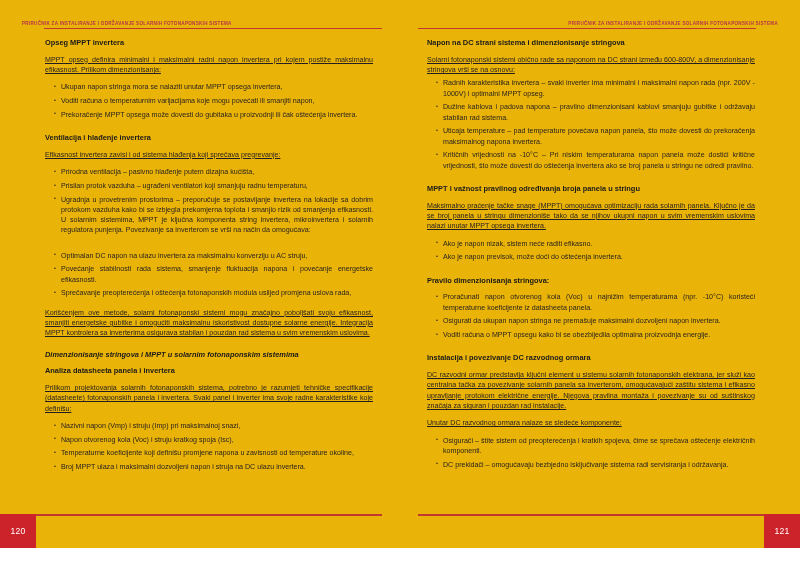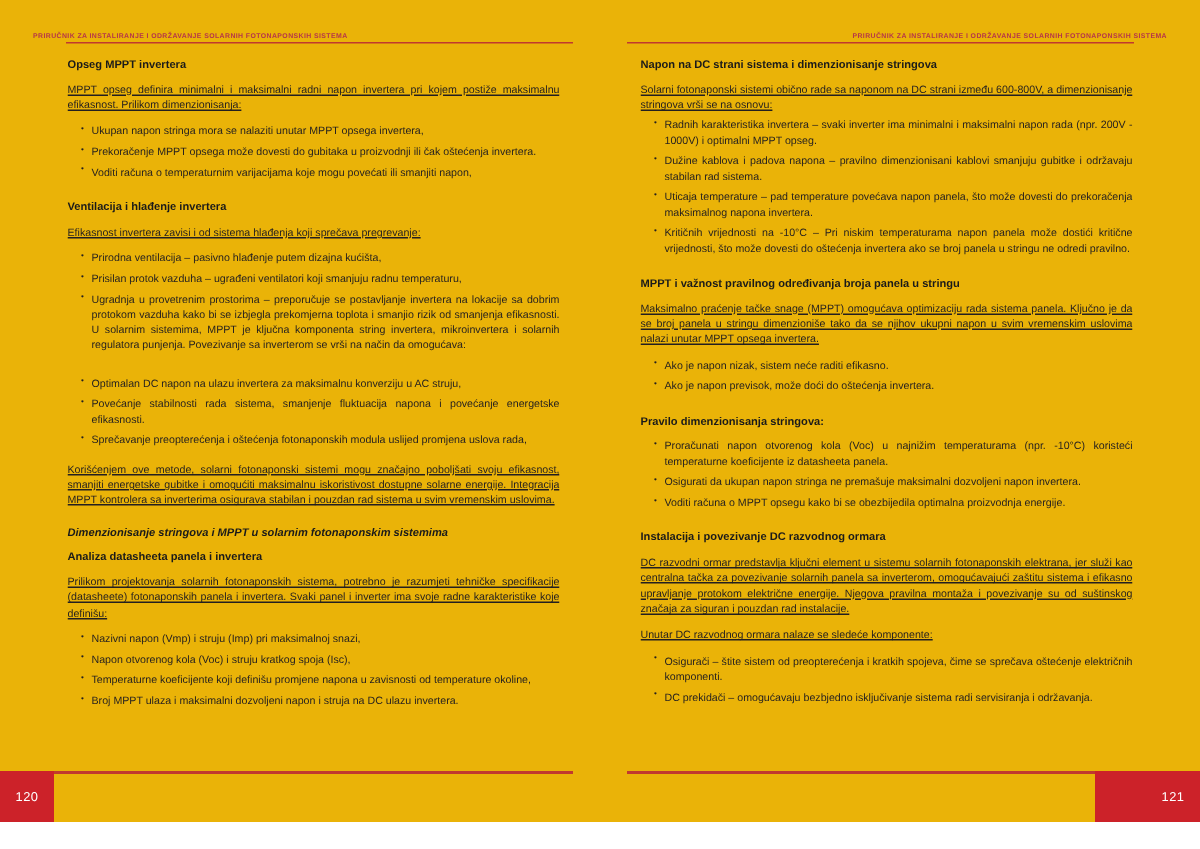--- a/index.html
+++ b/index.html
@@ -148,42 +148,42 @@
     background: #cc2229;
     color: #ffffff;
     font-size: 8.6px;
     font-weight: 400;
     display: flex;
     align-items: center;
     justify-content: center;
     letter-spacing: 0.3px;
   }
   .page-left  .pagebox { left: 0;  }
-  .page-right .pagebox { right: 0; padding-left: 34px; }
+  .page-right .pagebox { right: 0; }
 </style>
 </head>
 <body>
 
 <div class="spread">
 
   <div class="page page-left">
 
     <div class="rh">
       <span class="rh-text">PRIRUČNIK ZA INSTALIRANJE I ODRŽAVANJE SOLARNIH FOTONAPONSKIH SISTEMA</span>
       <span class="rh-rule"></span>
     </div>
 
     <div class="col">
 
       <h2 class="sec">Opseg MPPT invertera</h2>
       <p class="body">MPPT opseg definira minimalni i maksimalni radni napon invertera pri kojem postiže maksimalnu efikasnost. Prilikom dimenzionisanja:</p>
       <ul class="bul">
         <li>Ukupan napon stringa mora se nalaziti unutar MPPT opsega invertera,</li>
+        <li>Voditi računa o temperaturnim varijacijama koje mogu povećati ili smanjiti napon,</li>
         <li>Prekoračenje MPPT opsega može dovesti do gubitaka u proizvodnji ili čak oštećenja invertera.</li>
-        <li>Voditi računa o temperaturnim varijacijama koje mogu povećati ili smanjiti napon,</li>
       </ul>
 
       <h2 class="sec gap">Ventilacija i hlađenje invertera</h2>
       <p class="body">Efikasnost invertera zavisi i od sistema hlađenja koji sprečava pregrevanje:</p>
       <ul class="bul tight">
         <li>Prirodna ventilacija – pasivno hlađenje putem dizajna kućišta,</li>
         <li>Prisilan protok vazduha – ugrađeni ventilatori koji smanjuju radnu temperaturu,</li>
         <li>Ugradnja u provetrenim prostorima – preporučuje se postavljanje invertera na lokacije sa dobrim protokom vazduha kako bi se izbjegla prekomjerna toplota i smanjio rizik od smanjenja efikasnosti. U solarnim sistemima, MPPT je ključna komponenta string invertera, mikroinvertera i solarnih regulatora punjenja. Povezivanje sa inverterom se vrši na način da omogućava:</li>
       </ul>
       <ul class="bul snug">
@@ -223,21 +223,21 @@
       <h2 class="sec">Napon na DC strani sistema i dimenzionisanje stringova</h2>
       <p class="body tight">Solarni fotonaponski sistemi obično rade sa naponom na DC strani između 600-800V, a dimenzionisanje stringova vrši se na osnovu:</p>
       <ul class="bul">
         <li class="jl">Radnih karakteristika invertera – svaki inverter ima minimalni i maksimalni napon rada (npr. 200V - 1000V) i optimalni MPPT opseg.</li>
         <li class="jl">Dužine kablova i padova napona – pravilno dimenzionisani kablovi smanjuju gubitke i održavaju stabilan rad sistema.</li>
         <li class="jl">Uticaja temperature – pad temperature povećava napon panela, što može dovesti do prekoračenja maksimalnog napona invertera.</li>
         <li class="jl">Kritičnih vrijednosti na -10°C – Pri niskim temperaturama napon panela može dostići kritične vrijednosti, što može dovesti do oštećenja invertera ako se broj panela u stringu ne odredi pravilno.</li>
       </ul>
 
       <h2 class="sec gap">MPPT i važnost pravilnog određivanja broja panela u stringu</h2>
-      <p class="body">Maksimalno praćenje tačke snage (MPPT) omogućava optimizaciju rada sistema panela. Ključno je da se broj panela u stringu dimenzioniše tako da se njihov ukupni napon u svim vremenskim uslovima nalazi unutar MPPT opsega invertera.</p>
+      <p class="body">Maksimalno praćenje tačke snage (MPPT) omogućava optimizaciju rada solarnih panela. Ključno je da se broj panela u stringu dimenzioniše tako da se njihov ukupni napon u svim vremenskim uslovima nalazi unutar MPPT opsega invertera.</p>
       <ul class="bul">
         <li>Ako je napon nizak, sistem neće raditi efikasno.</li>
         <li>Ako je napon previsok, može doći do oštećenja invertera.</li>
       </ul>
 
       <h2 class="sec gap">Pravilo dimenzionisanja stringova:</h2>
       <ul class="bul">
         <li class="jl">Proračunati napon otvorenog kola (Voc) u najnižim temperaturama (npr. -10°C) koristeći temperaturne koeficijente iz datasheeta panela.</li>
         <li class="jl">Osigurati da ukupan napon stringa ne premašuje maksimalni dozvoljeni napon invertera.</li>
         <li>Voditi računa o MPPT opsegu kako bi se obezbijedila optimalna proizvodnja energije.</li>

